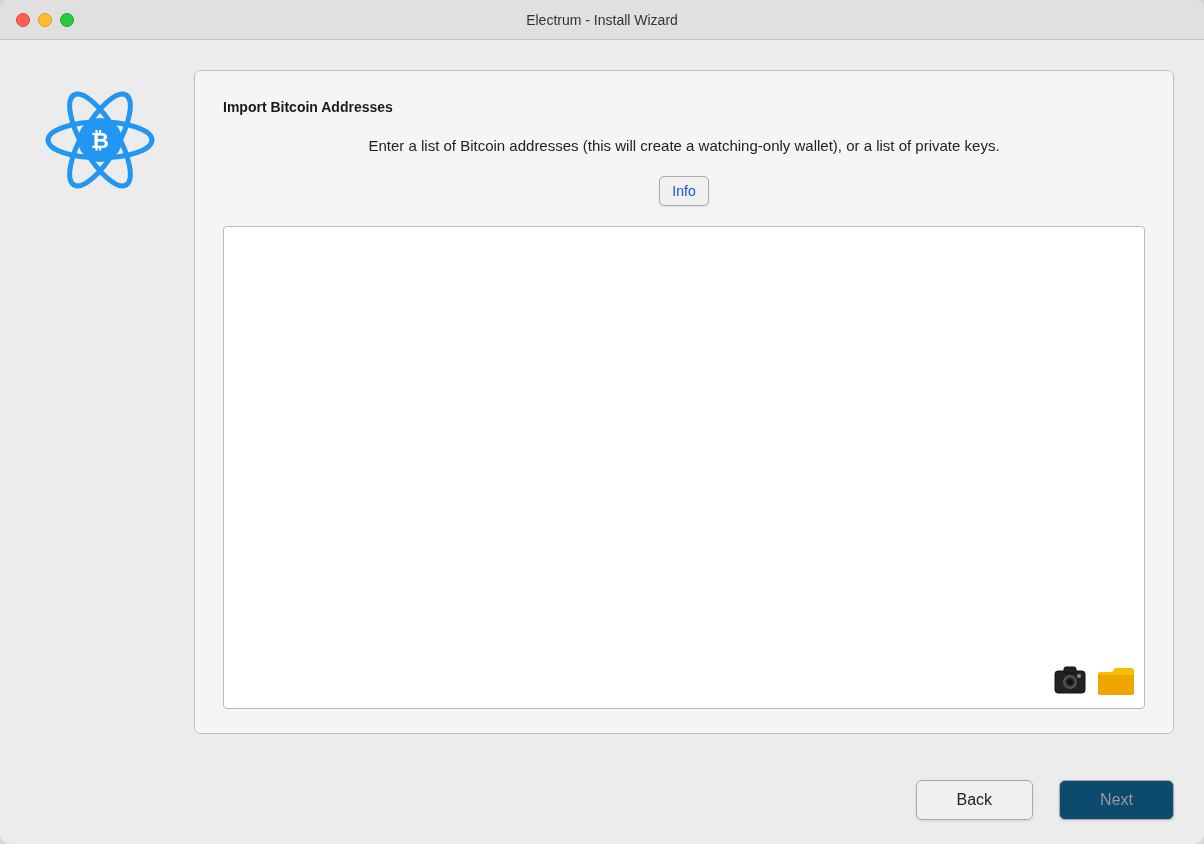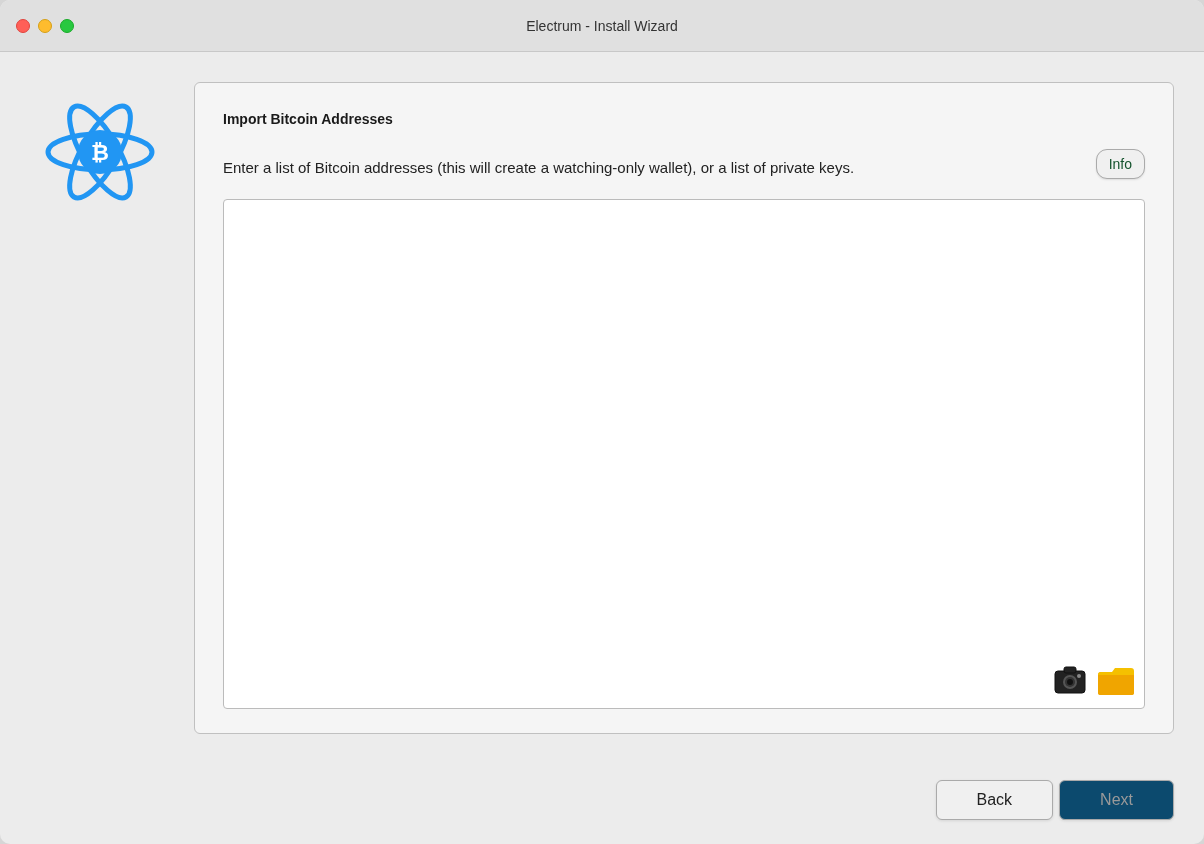--- a/index.html
+++ b/index.html
@@ -19,21 +19,21 @@
     .window {
       width: 1204px;
       height: 844px;
       background: #ececec;
       border-radius: 10px;
       display: flex;
       flex-direction: column;
     }
 
     .title-bar {
-      height: 52px;
+      height: 40px;
       background: #e0e0e0;
       border-radius: 10px 10px 0 0;
       display: flex;
       align-items: center;
       padding: 0 16px;
       border-bottom: 1px solid #c8c8c8;
       position: relative;
     }
 
     .traffic-lights {
@@ -101,37 +101,39 @@
     }
 
     .panel-title {
       font-size: 14px;
       font-weight: 700;
       color: #1a1a1a;
     }
 
     .description-row {
       display: flex;
-      align-items: flex-end;
+      align-items: center;
+      gap: 16px;
+      flex-direction: column;
     }
 
     .description-text {
       flex: 1;
       font-size: 15px;
       color: #222;
       line-height: 1.5;
     }
 
     .info-button {
       padding: 6px 12px;
       background: #f0f0f0;
       border: 1px solid #aaa;
-      border-radius: 11px;
-      font-size: 14px;
-      color: #14532d;
+      border-radius: 5px;
+      font-size: 14px;
+      color: #1d4ed8;
       cursor: pointer;
       white-space: nowrap;
       flex-shrink: 0;
       margin-top: 2px;
       box-shadow: 0 1px 2px rgba(0,0,0,0.1);
     }
 
     .text-input-area {
       flex: 1;
       background: #ffffff;
@@ -173,21 +175,21 @@
       align-items: center;
       justify-content: center;
       font-size: 28px;
     }
 
     .footer-buttons {
       display: flex;
       justify-content: flex-end;
       align-items: flex-start;
       padding: 16px 30px 24px 30px;
-      gap: 6px;
+      gap: 26px;
     }
 
     .btn-back, .btn-next {
       padding: 10px 40px;
       font-size: 16px;
       border-radius: 6px;
       border: 1px solid #aaa;
       cursor: pointer;
       font-family: inherit;
       box-shadow: 0 1px 3px rgba(0,0,0,0.1);

